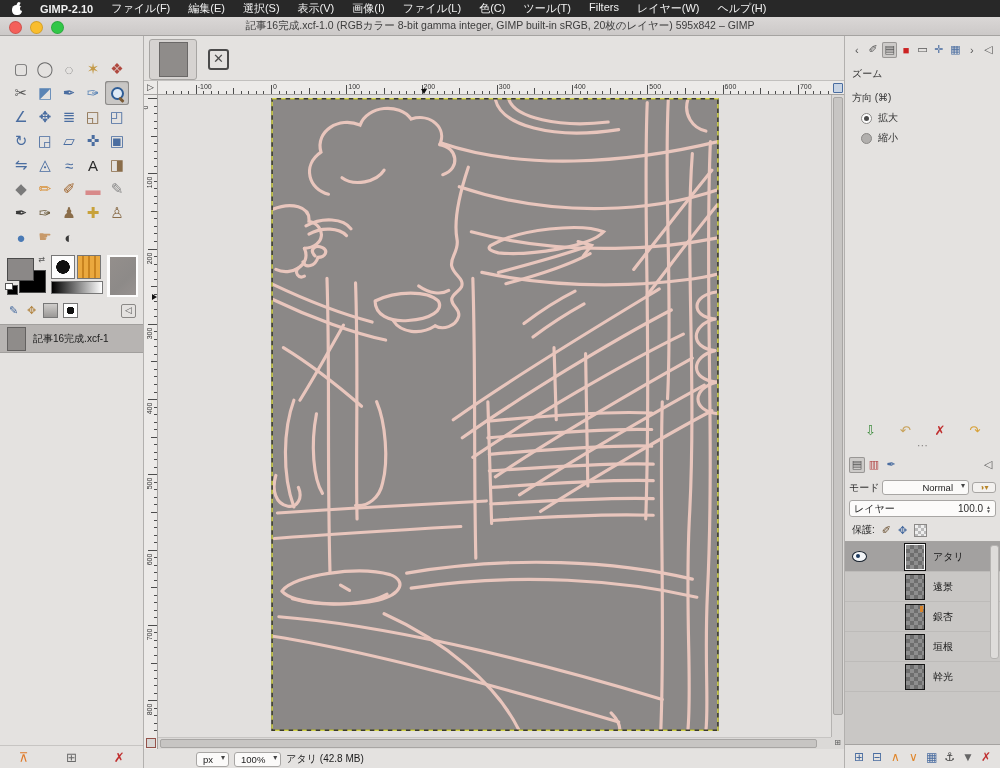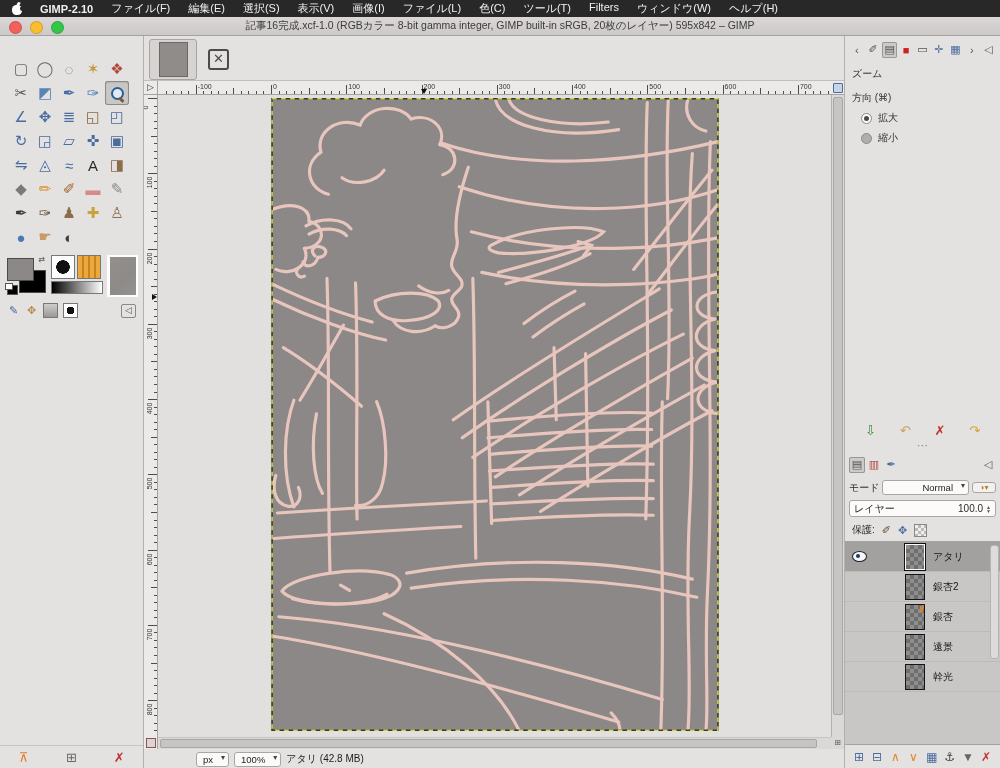--- a/index.html
+++ b/index.html
@@ -138,21 +138,21 @@
   <span id="menu-items" style="display:flex">
       <span class="mi">ファイル(F)</span>
       <span class="mi">編集(E)</span>
       <span class="mi">選択(S)</span>
       <span class="mi">表示(V)</span>
       <span class="mi">画像(I)</span>
       <span class="mi">ファイル(L)</span>
       <span class="mi">色(C)</span>
       <span class="mi">ツール(T)</span>
       <span class="mi">Filters</span>
-      <span class="mi">ウィンドウ(W)</span>
+      <span class="mi">レイヤー(W)</span>
       <span class="mi">ヘルプ(H)</span>
     </span>
 </div>
 
 <div class="titlebar">
   <div class="lights">
     <span class="light" style="background:#f4605a"></span>
     <span class="light" style="background:#f9bd2e"></span>
     <span class="light" style="background:#32c748"></span>
   </div>
@@ -296,20 +296,24 @@
           <div></div>
         </div>
     </div>
     <div class="miniRow" id="mini-row">
         <span class="mchip" style="color: rgb(74, 109, 160);">✎</span>
         <span class="mchip" style="color: rgb(181, 138, 74);">✥</span>
         <span class="mchip mgrad"></span>
         <span class="mchip mbrush"></span>
         <span class="mmenu">◁</span>
       </div>
+    <div class="imagestrip">
+      <span class="strip-thumb"></span>
+      <span>記事16完成.xcf-1</span>
+    </div>
     <div class="toolboxBottom" id="toolbox-bottom">
         <span class="tbb" style="color: rgb(224, 122, 42);">⊼</span>
         <span class="tbb" style="color: rgb(106, 106, 106);">⊞</span>
         <span class="tbb" style="color: rgb(192, 48, 48);">✗</span>
       </div>
   </div>
 
   <div class="canvasCol">
     <div class="tabstrip">
       <div class="imgtab">
@@ -686,33 +690,33 @@
         <div class="lrow sel">
           <span class="eyecell">
             <span class="eye"></span>
           </span>
           <span class="lthumb"></span>
           <span class="lname">アタリ</span>
         </div>
         <div class="lrow">
           <span class="eyecell"></span>
           <span class="lthumb"></span>
-          <span class="lname">銀杏2</span>
+          <span class="lname">遠景</span>
         </div>
         <div class="lrow">
           <span class="eyecell"></span>
           <span class="lthumb">
             <span class="lmark"></span>
           </span>
           <span class="lname">銀杏</span>
         </div>
         <div class="lrow">
           <span class="eyecell"></span>
           <span class="lthumb"></span>
-          <span class="lname">遠景</span>
+          <span class="lname">垣根</span>
         </div>
         <div class="lrow">
           <span class="eyecell"></span>
           <span class="lthumb"></span>
           <span class="lname">幹光</span>
         </div>
         <div class="llscroll"></div>
       </div>
     <div class="layerBottom" id="layer-bottom">
         <span class="lbb" style="color: rgb(74, 109, 160);">⊞</span>

